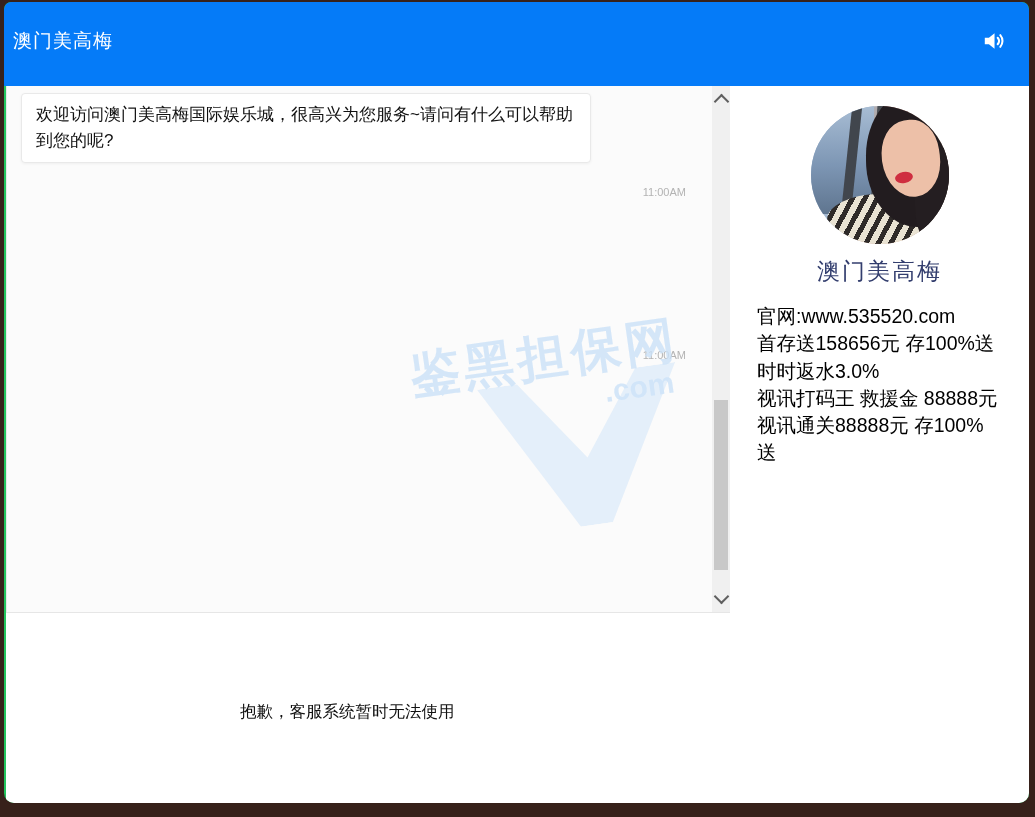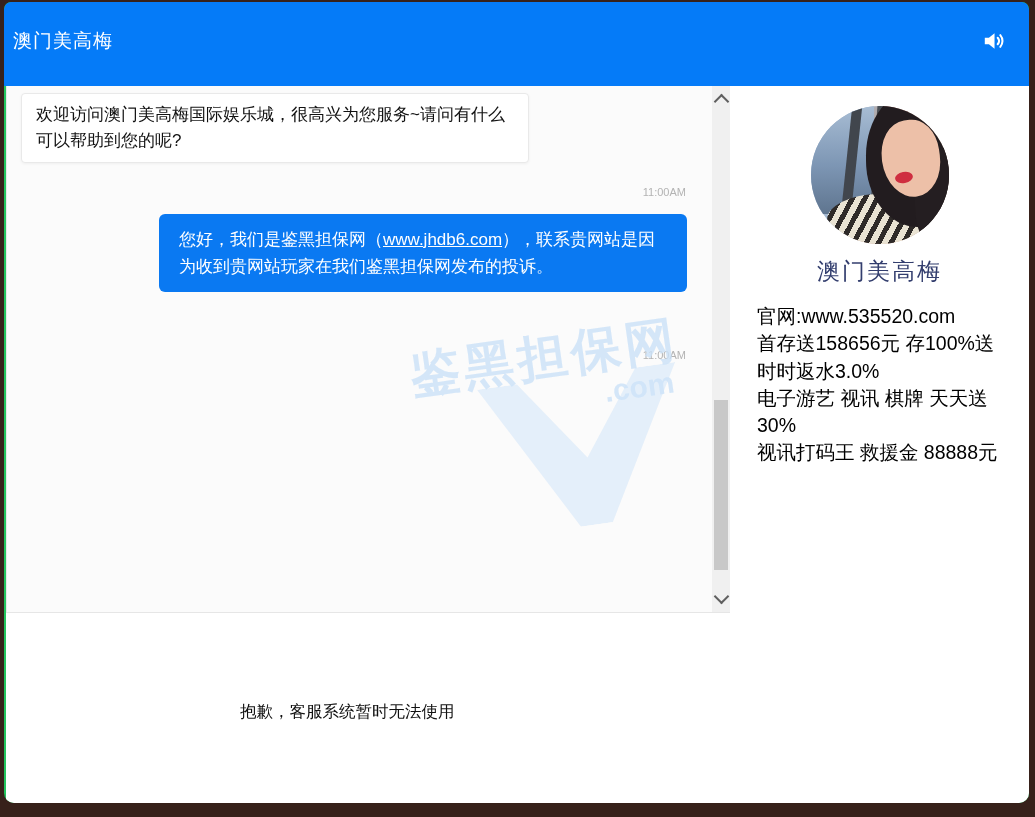--- a/index.html
+++ b/index.html
@@ -22,21 +22,21 @@
   }
   .speaker{position:absolute;right:22px;top:26px;width:26px;height:26px;cursor:pointer;}
   
   .chat-area{
     position:absolute;left:2px;top:84px;width:724px;height:527px;
     background:#fbfbfb;border-left:1px solid #e8e8e8;border-bottom:1px solid #e6e6e6;
     box-sizing:border-box;
   }
   .bubble{position:absolute;font-size:17px;box-sizing:border-box;}
   .bubble.incoming{
-    left:14px;top:7px;width:508px;background:#ffffff;color:#111111;
+    left:14px;top:7px;width:570px;background:#ffffff;color:#111111;
     border:1px solid #e9e9e9;border-radius:4px;box-shadow:0 1px 3px rgba(0,0,0,.05);
     padding:8px 14px;line-height:26px;
   }
   .timestamp{
     position:absolute;right:44px;font-size:11px;color:#b3b3b3;
   }
   .ts1{top:100px;}
   .ts2{top:263px;}
   .bubble.outgoing{
     left:152px;width:528px;background:#0a79f2;color:#ffffff;
@@ -130,23 +130,20 @@
   </div>
 
   <div class="chat-area">
 
     <div class="bubble incoming">
       <span> 欢迎访问澳门美高梅国际娱乐城，很高兴为您服务~请问有什么可以帮助到您的呢?</span>
     </div>
 
     <div class="timestamp ts1">11:00AM</div>
 
-    <div class="bubble outgoing b1">
-      <span>您好，我们是鉴黑担保网（</span><a>www.jhdb6.com</a><span>），联系贵网站是因为收到贵网站玩家在我们鉴黑担保网发布的投诉。</span>
-    </div>
 
     <div class="timestamp ts2">11:00AM</div>
 
 
     <div class="watermark">
       <div class="wm-logo"></div>
       <div class="wm-text">鉴黑担保网</div>
       <div class="wm-com">.com</div>
     </div>
 
@@ -166,22 +163,22 @@
       <div class="av-shirt"></div>
       <div class="av-hair"></div>
       <div class="av-hair2"></div>
       <div class="av-face"></div>
       <div class="av-lips"></div>
     </div>
     <div class="sidebar-title">澳门美高梅</div>
     <div class="promo">
       <div>官网:www.535520.com</div>
       <div>首存送158656元 存100%送 时时返水3.0%</div>
-      <div>电子游艺 视讯 棋牌 天天送30%</div>
       <div>视讯打码王 救援金 88888元</div>
+      <div>视讯通关88888元 存100%送</div>
     </div>
   </div>
 
   <div class="footer-area">
     <div class="notice">抱歉，客服系统暂时无法使用</div>
   </div>
 
 </div>
 
 </body></html>

